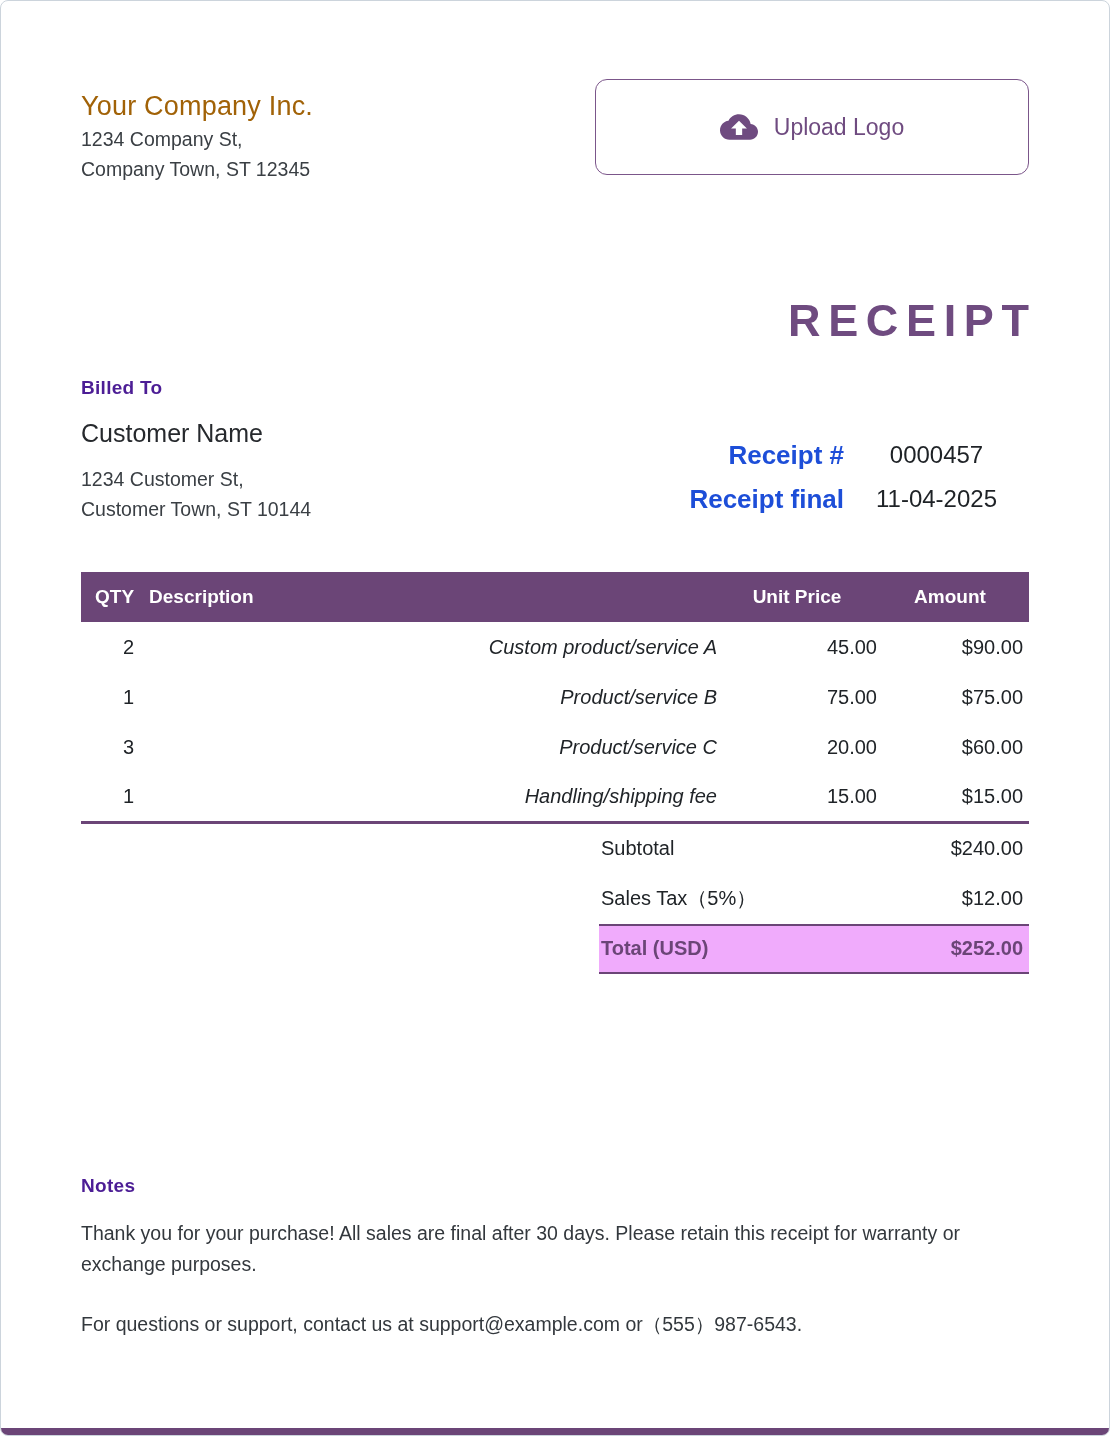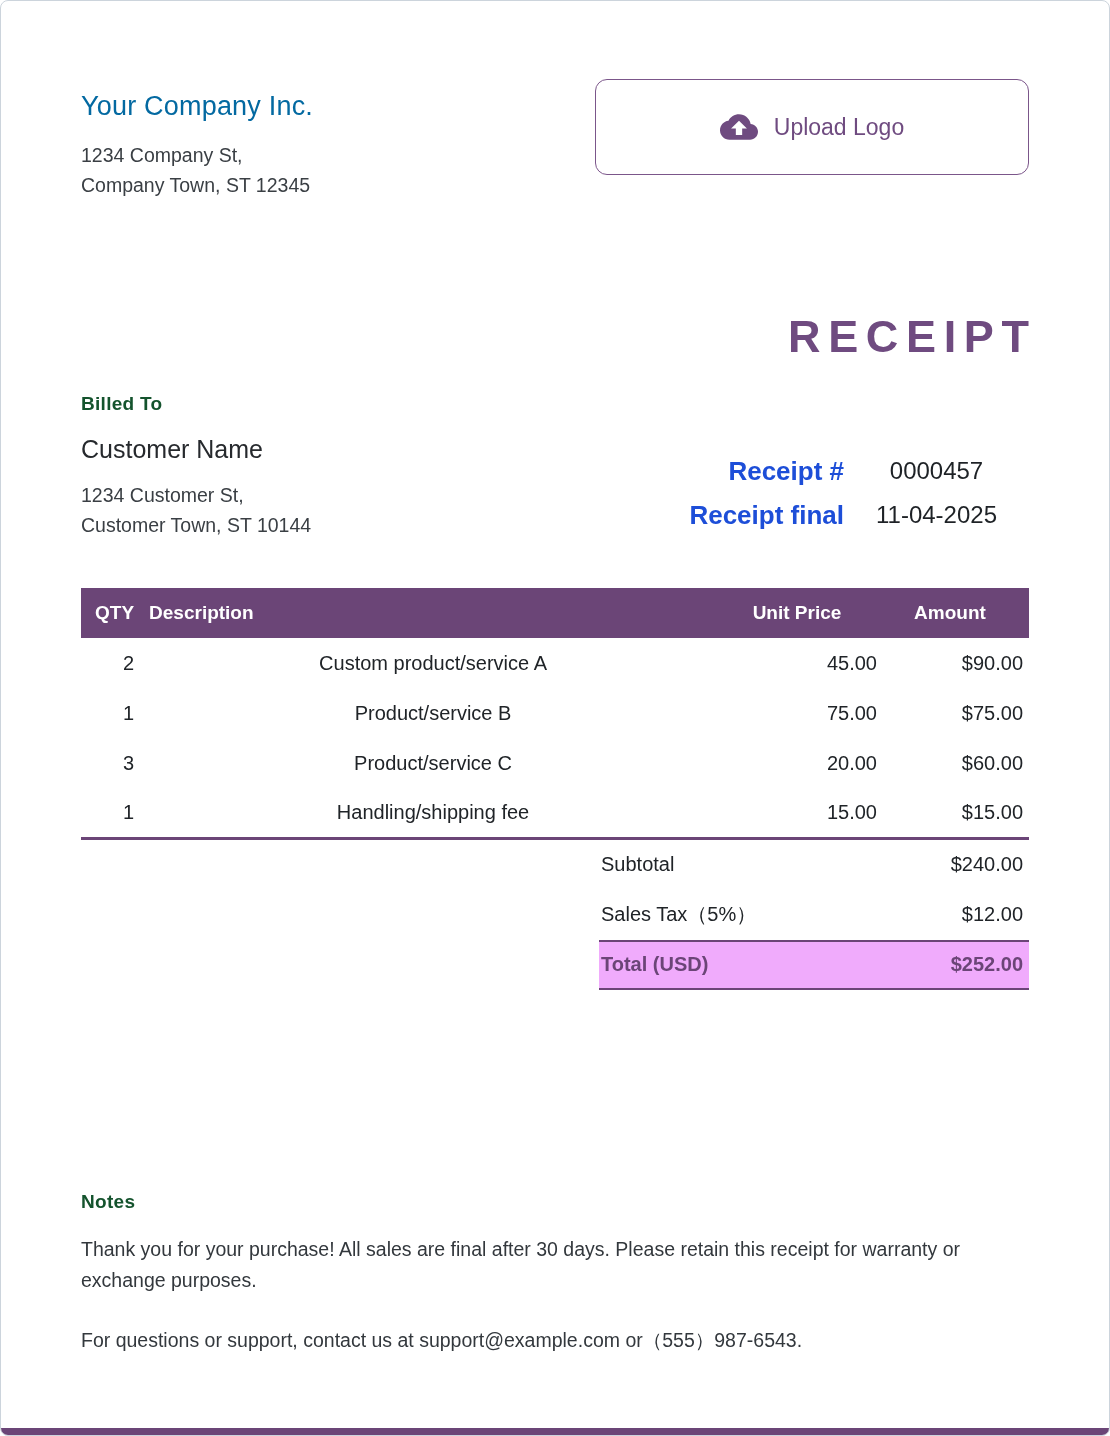--- a/index.html
+++ b/index.html
@@ -21,23 +21,23 @@
   .header {
     display: flex;
     justify-content: space-between;
     align-items: flex-start;
     padding-top: 78px;
   }
   .company { margin-top: 12px; }
   .company-name {
     font-size: 27px;
     font-weight: 500;
-    color: #0369a1;
+    color: #a16207;
     letter-spacing: 0.2px;
-    margin-bottom: 18px;
+    margin-bottom: 2px;
   }
   .company-addr {
     font-size: 19.5px;
     line-height: 30px;
     color: #3a3f44;
   }
   .upload-btn {
     width: 434px;
     height: 96px;
     background: #ffffff;
@@ -68,21 +68,21 @@
 
   
   .info-row {
     display: flex;
     justify-content: space-between;
     margin-top: 30px;
   }
   .section-label {
     font-size: 19px;
     font-weight: 700;
-    color: #14532d;
+    color: #4c1d95;
     letter-spacing: 0.3px;
   }
   .cust-name {
     font-size: 25px;
     font-weight: 500;
     color: #26292d;
     margin-top: 20px;
     margin-bottom: 16px;
   }
   .cust-addr {
@@ -131,21 +131,21 @@
   table.items th.h-qty  { text-align: right; padding-left: 14px; }
   table.items th.h-desc { text-align: left; padding-left: 15px; }
   table.items th.h-unit { text-align: center; }
   table.items th.h-amount { text-align: center; padding-right: 6px; }
   table.items td {
     height: 50px;
     font-size: 20px;
     color: #202428;
   }
   table.items td.d-qty  { text-align: right; }
-  table.items td.d-desc { padding-left: 15px; text-align: center; }
+  table.items td.d-desc { padding-left: 15px; text-align: right; font-style: italic; }
   table.items td.d-unit { text-align: right; }
   table.items td.d-amount { text-align: right; padding-right: 6px; }
 
   
   .totals { width: 430px; margin-left: auto; }
   .totals-row {
     display: flex;
     justify-content: space-between;
     align-items: center;
     height: 50px;

